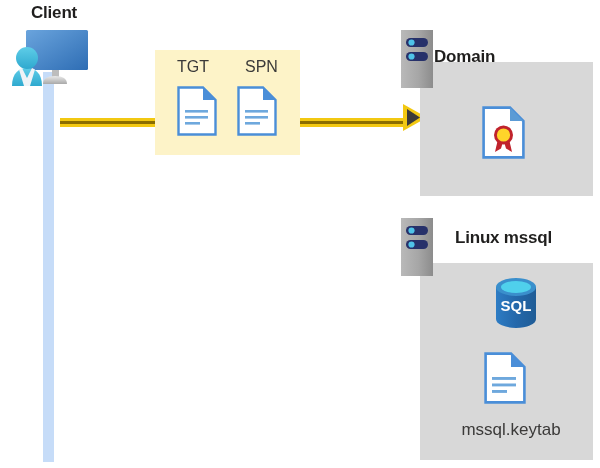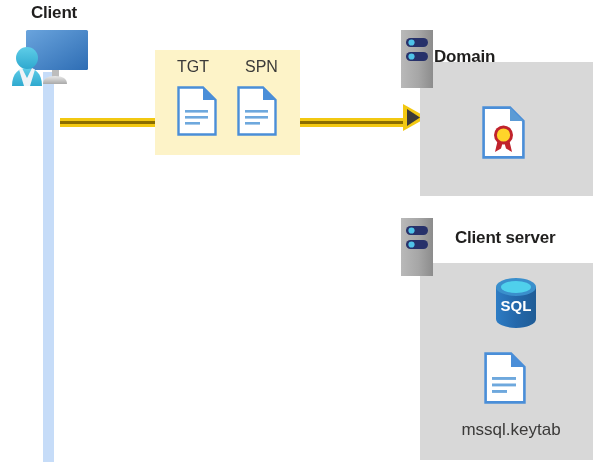--- a/index.html
+++ b/index.html
@@ -207,21 +207,21 @@
     <svg viewBox="0 0 43 53" width="43" height="53" xmlns="http://www.w3.org/2000/svg">
       <path d="M1.6 1.6 H28 L41.4 15 V51.4 H1.6 Z" fill="#ffffff" stroke="#4a8ed8" stroke-width="2.6"></path>
       <path d="M28 1.6 L41.4 15 H28 Z" fill="#5b9bd5"></path>
       <path d="M16 33 L13 46 L19 42.5 L21.5 34 Z" fill="#c0232c"></path>
       <path d="M27 33 L30 46 L24 42.5 L21.5 34 Z" fill="#c0232c"></path>
       <circle cx="21.5" cy="29" r="9.5" fill="#c0232c"></circle>
       <circle cx="21.5" cy="29" r="6.6" fill="#ffd42a"></circle>
     </svg>
   </div>
 
-  <div class="abs title-bold" id="linux-title">Client server</div>
+  <div class="abs title-bold" id="linux-title">Linux mssql</div>
 
   <div class="abs gray-panel" id="linux-panel"></div>
 
   <div class="abs rack" id="linux-rack">
     <svg viewBox="0 0 32 58" width="32" height="58" xmlns="http://www.w3.org/2000/svg">
       <defs>
         <linearGradient id="rackGrad2" x1="0" y1="0" x2="1" y2="0">
           <stop offset="0%" stop-color="#b9b9b9"></stop>
           <stop offset="55%" stop-color="#a6a6a6"></stop>
           <stop offset="100%" stop-color="#8c8c8c"></stop>

